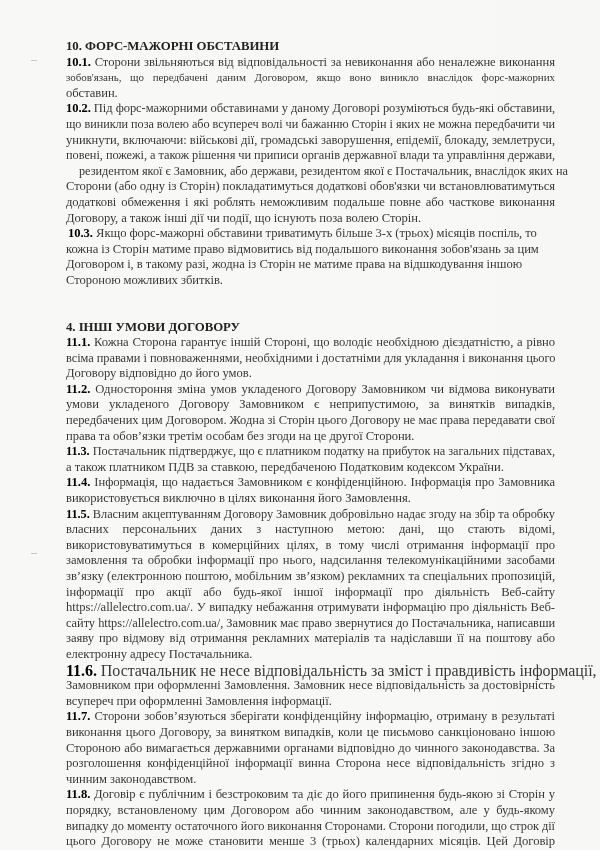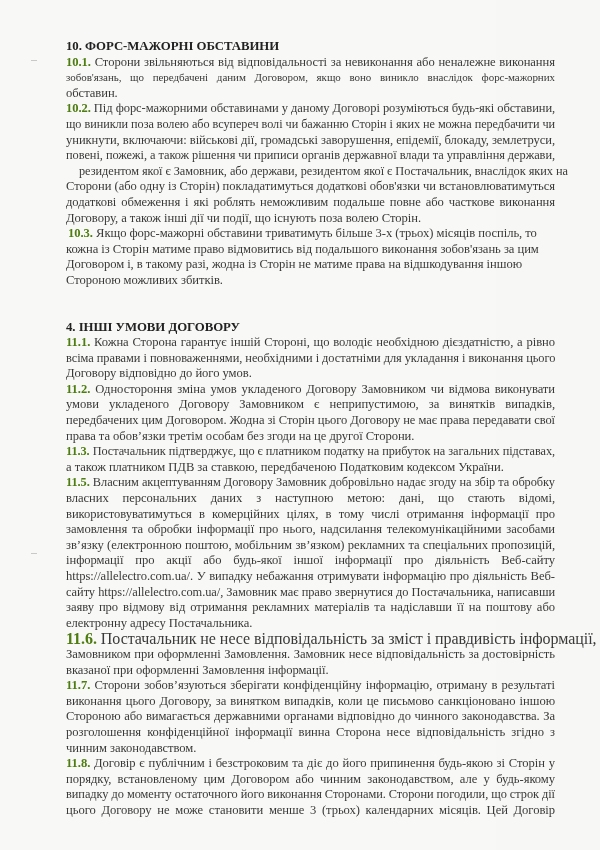--- a/index.html
+++ b/index.html
@@ -4,21 +4,21 @@
 <style>
   html,body{margin:0;padding:0;background:#f7f7f5;}
   body{width:600px;height:850px;overflow:hidden;position:relative;
        font-family:"Liberation Serif","DejaVu Serif",serif;color:#3a3a3a;}
   .page{position:absolute;left:0;top:0;width:496px;height:850px;background:#f8f8f6;}
   .content{position:absolute;left:66px;top:39px;width:489px;}
   .line{height:15.6px;line-height:15.6px;font-size:12.6px;white-space:nowrap;
         text-align:justify;text-align-last:justify;letter-spacing:-0.05px;}
   .line.last{text-align-last:left;}
   .h{font-weight:bold;color:#222;font-size:12.8px;text-align-last:left;}
-  .num{font-weight:bold;color:#4d7c0f;}
+  .num{font-weight:bold;color:#000000;}
   .gap1{height:31px;}
   .ind{padding-left:2px;}
   .mark{position:absolute;left:31px;width:6px;height:1px;background:#c9c9c9;}
 </style>
 </head>
 <body>
 
 <div class="page">
   <span class="mark" style="top:60px"></span>
   <span class="mark" style="top:553px"></span>
@@ -66,38 +66,42 @@
       <div class="line">умови укладеного Договору Замовником є неприпустимою, за винятків випадків,</div>
       <div class="line" style="font-size: 12.5px;">передбачених цим Договором. Жодна зі Сторін цього Договору не має права передавати свої</div>
       <div class="line last">права та обов’язки третім особам без згоди на це другої Сторони.</div>
     </div>
 
     <div>
       <div class="line" style="font-size: 12.27px;"><span class="num">11.3.</span> <span>Постачальник підтверджує, що є платником податку на прибуток на загальних підставах,</span></div>
       <div class="line last">а також платником ПДВ за ставкою, передбаченою Податковим кодексом України.</div>
     </div>
 
+    <div>
+      <div class="line"><span class="num">11.4.</span> <span>Інформація, що надається Замовником є конфіденційною. Інформація про Замовника</span></div>
+      <div class="line last">використовується виключно в цілях виконання його Замовлення.</div>
+    </div>
 
     <div>
       <div class="line" style="font-size: 12.35px;"><span class="num">11.5.</span> <span>Власним акцептуванням Договору Замовник добровільно надає згоду на збір та обробку</span></div>
       <div class="line">власних персональних даних з наступною метою: дані, що стають відомі,</div>
       <div class="line">використовуватимуться в комерційних цілях, в тому числі отримання інформації про</div>
       <div class="line">замовлення та обробки інформації про нього, надсилання телекомунікаційними засобами</div>
       <div class="line">зв’язку (електронною поштою, мобільним зв’язком) рекламних та спеціальних пропозицій,</div>
       <div class="line">інформації про акції або будь-якої іншої інформації про діяльність Веб-сайту</div>
       <div class="line">https://allelectro.com.ua/. У випадку небажання отримувати інформацію про діяльність Веб-</div>
       <div class="line" style="font-size: 12.42px;">сайту https://allelectro.com.ua/, Замовник має право звернутися до Постачальника, написавши</div>
       <div class="line">заяву про відмову від отримання рекламних матеріалів та надіславши її на поштову або</div>
       <div class="line last">електронну адресу Постачальника.</div>
     </div>
 
     <div>
       <div class="line" style="font-size: 16px;"><span class="num">11.6.</span> <span>Постачальник не несе відповідальність за зміст і правдивість інформації, що надається</span></div>
       <div class="line">Замовником при оформленні Замовлення. Замовник несе відповідальність за достовірність</div>
-      <div class="line last">вказаної при оформленні Замовлення інформації.</div>
+      <div class="line last">всупереч при оформленні Замовлення інформації.</div>
     </div>
 
     <div>
       <div class="line"><span class="num">11.7.</span> <span>Сторони зобов’язуються зберігати конфіденційну інформацію, отриману в результаті</span></div>
       <div class="line">виконання цього Договору, за винятком випадків, коли це письмово санкціоновано іншою</div>
       <div class="line">Стороною або вимагається державними органами відповідно до чинного законодавства. За</div>
       <div class="line">розголошення конфіденційної інформації винна Сторона несе відповідальність згідно з</div>
       <div class="line last">чинним законодавством.</div>
     </div>
 

